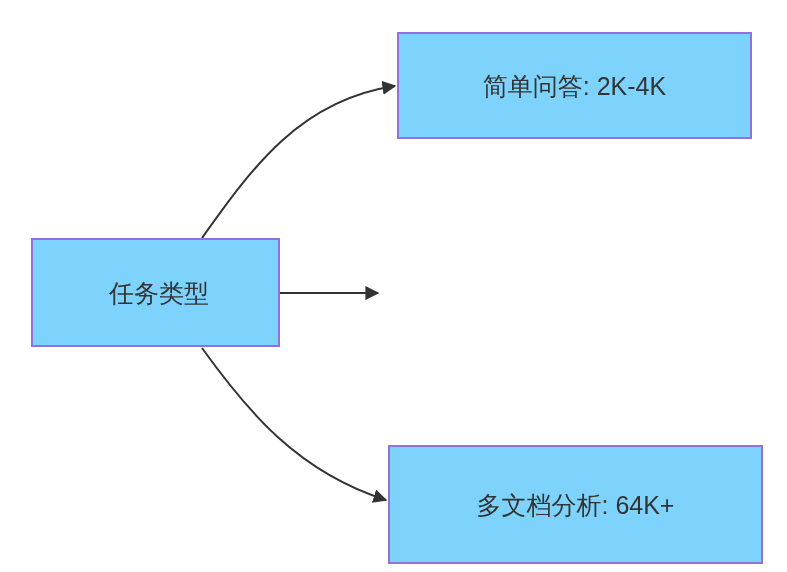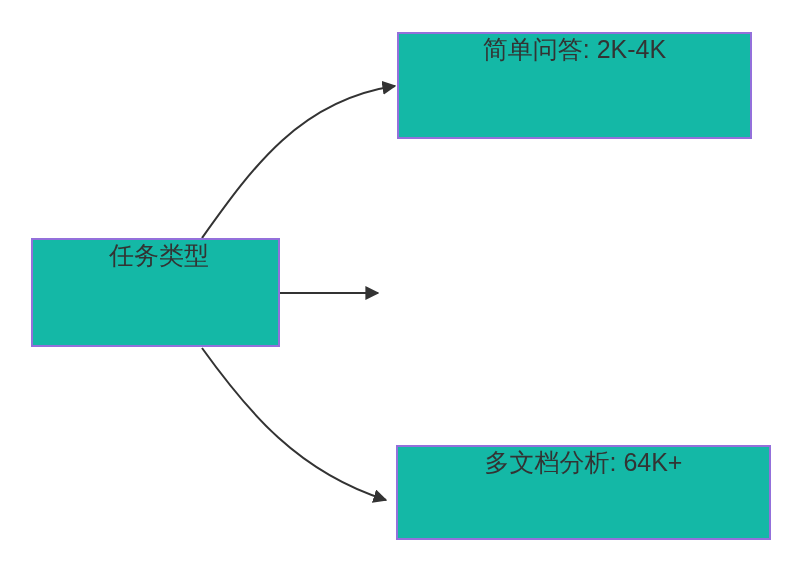--- a/index.html
+++ b/index.html
@@ -28,34 +28,35 @@
     stroke: #333333;
     stroke-width: 2px;
   }
   .arrowhead {
     fill: #333333;
     stroke: none;
   }
   .node {
     position: absolute;
     box-sizing: border-box;
-    background: #14b8a6;
+    background: #7dd3fc;
     border: 2px solid #9370DB;
     color: #333333;
     font-size: 25px;
     line-height: 1.2;
     display: flex;
+    align-items: center;
     justify-content: center;
     text-align: center;
     white-space: nowrap;
   }
   .node-root    { left: 31px;  top: 238px; width: 249px; height: 109px; padding-left: 7px; }
   .node-child-0 { left: 397px; top: 32px;  width: 355px; height: 107px; }
   .node-child-1 { left: 380px; top: 239px; width: 386px; height: 108px; }
-  .node-child-2 { left: 388px; top: 445px; width: 375px; height: 95px; margin-left: 8px; }
+  .node-child-2 { left: 388px; top: 445px; width: 375px; height: 119px; }
 </style>
 </head>
 <body>
 
 <div class="canvas">
 
   <svg class="edge-layer" viewBox="0 0 787 572" xmlns="http://www.w3.org/2000/svg">
     <defs>
       <marker id="arrow" viewBox="0 0 10 10" refX="9" refY="5" markerWidth="7" markerHeight="7" orient="auto">
         <path class="arrowhead" d="M 0 0 L 10 5 L 0 10 z" fill="#333333"></path>

